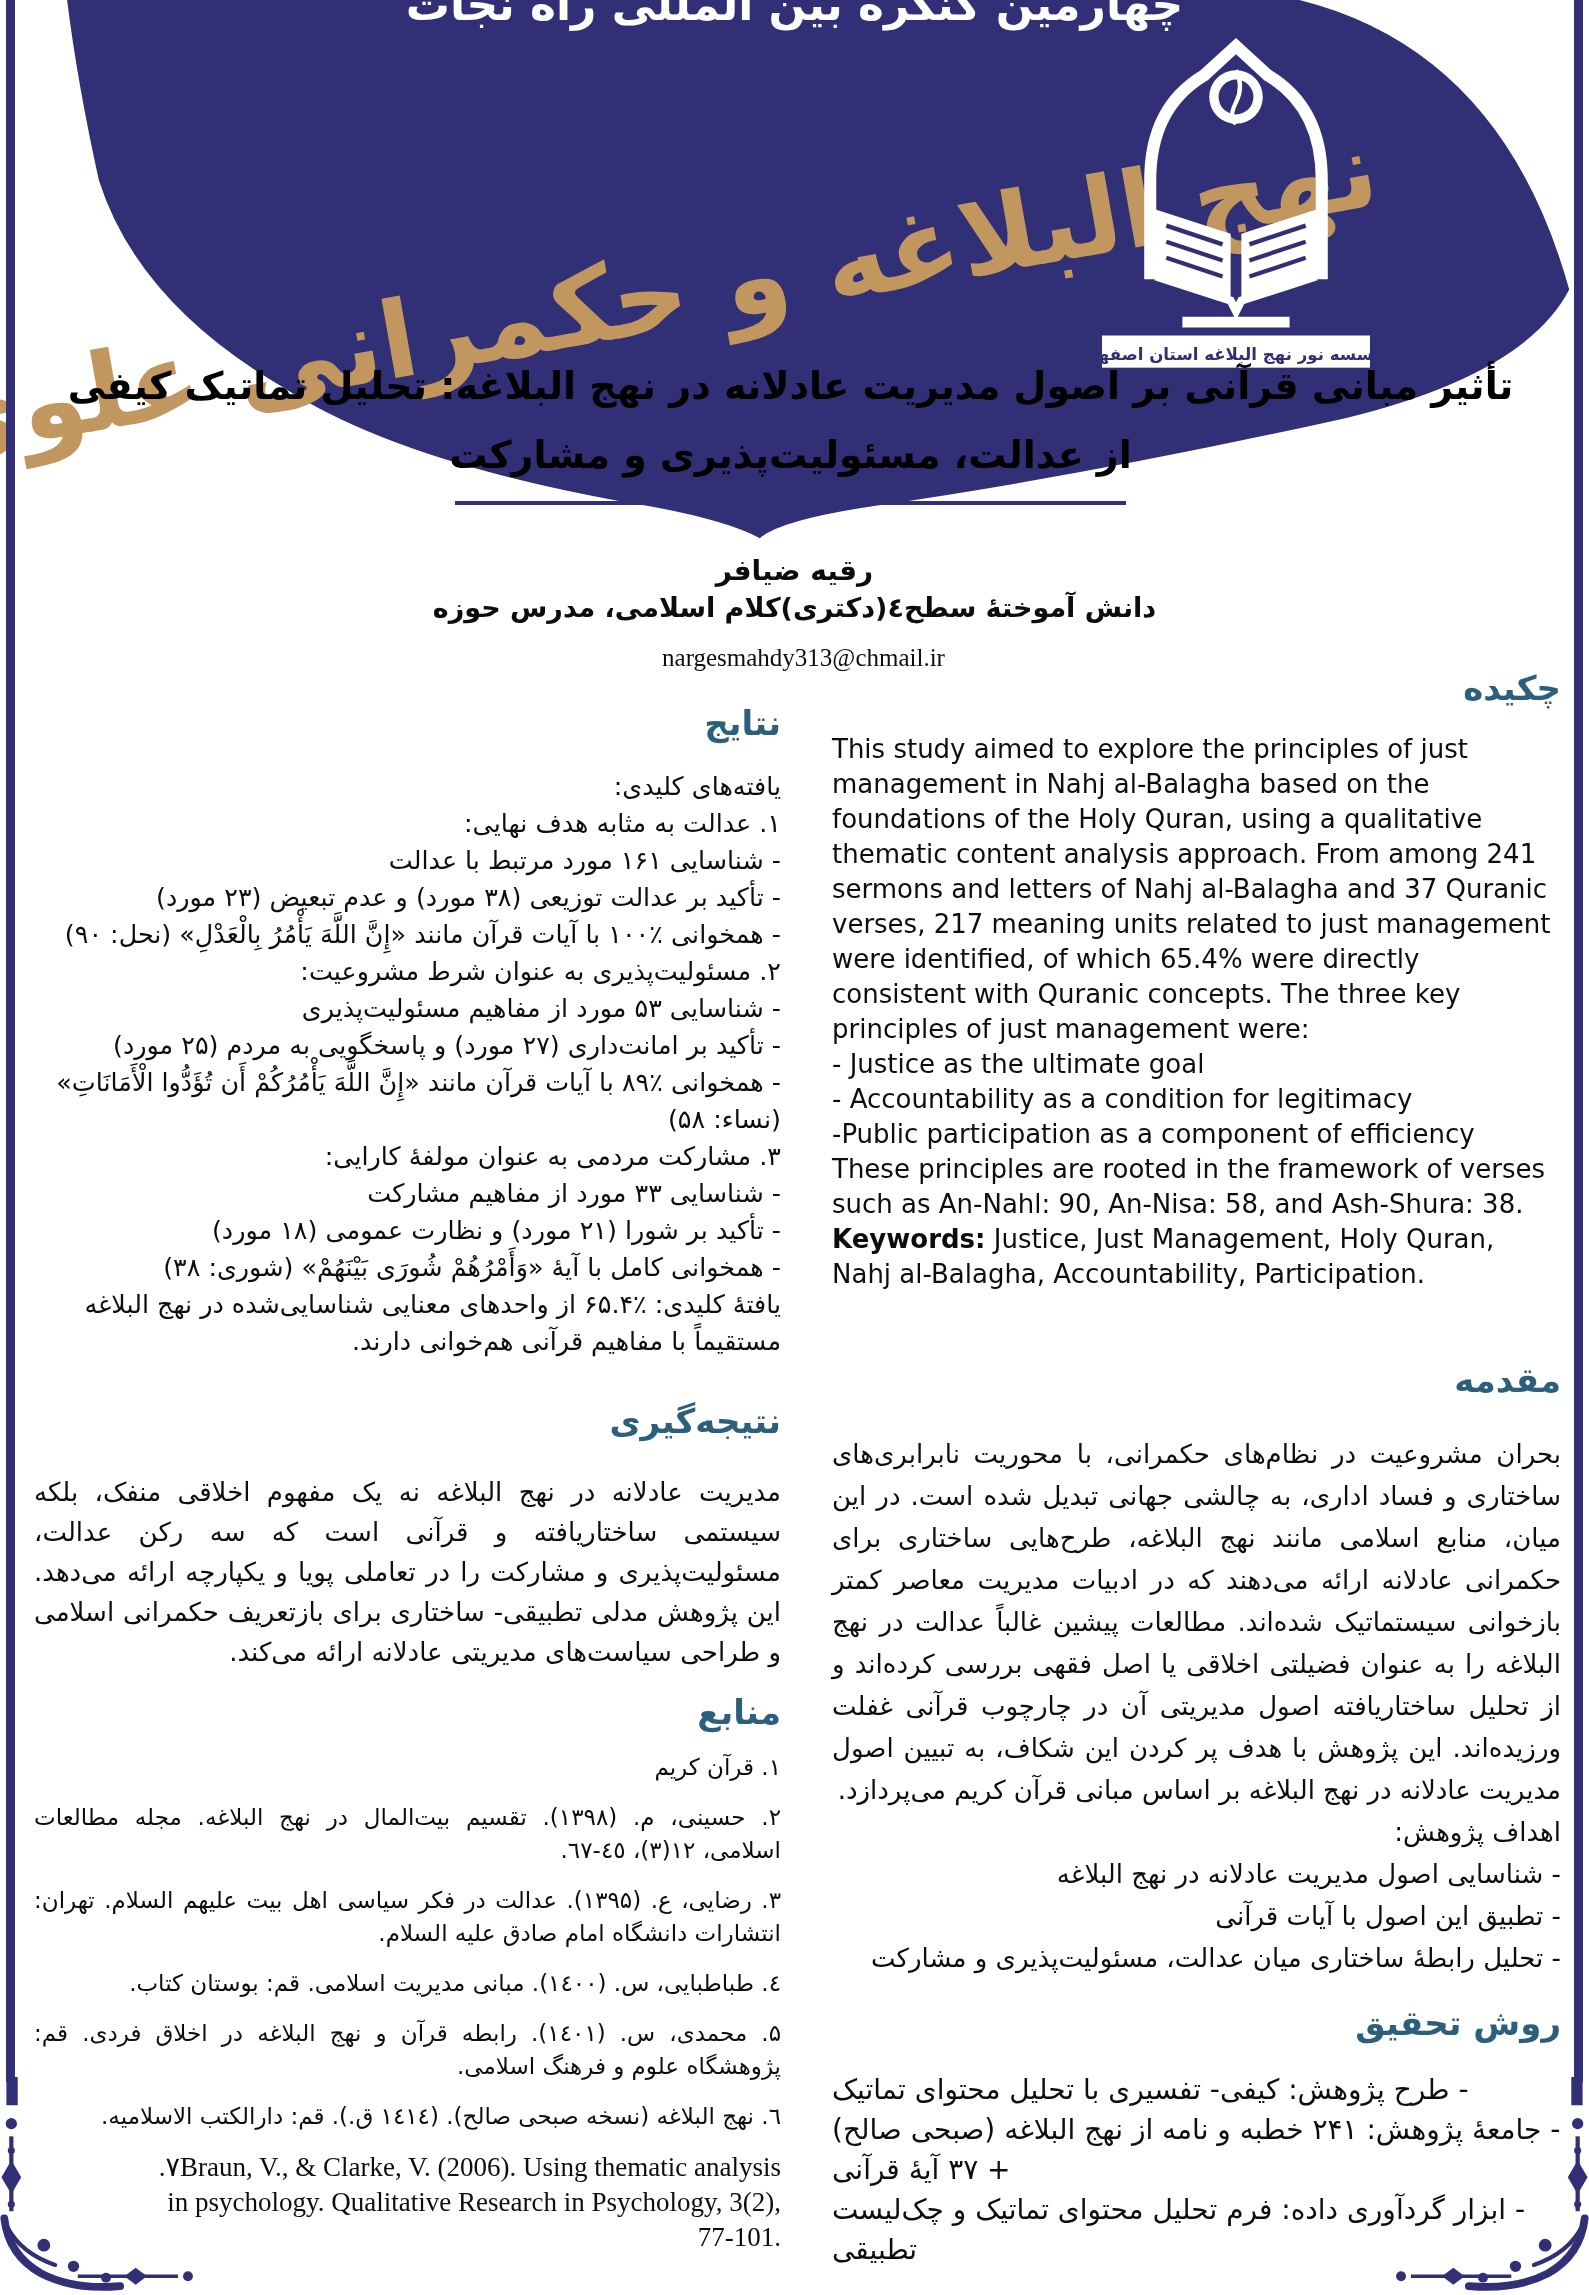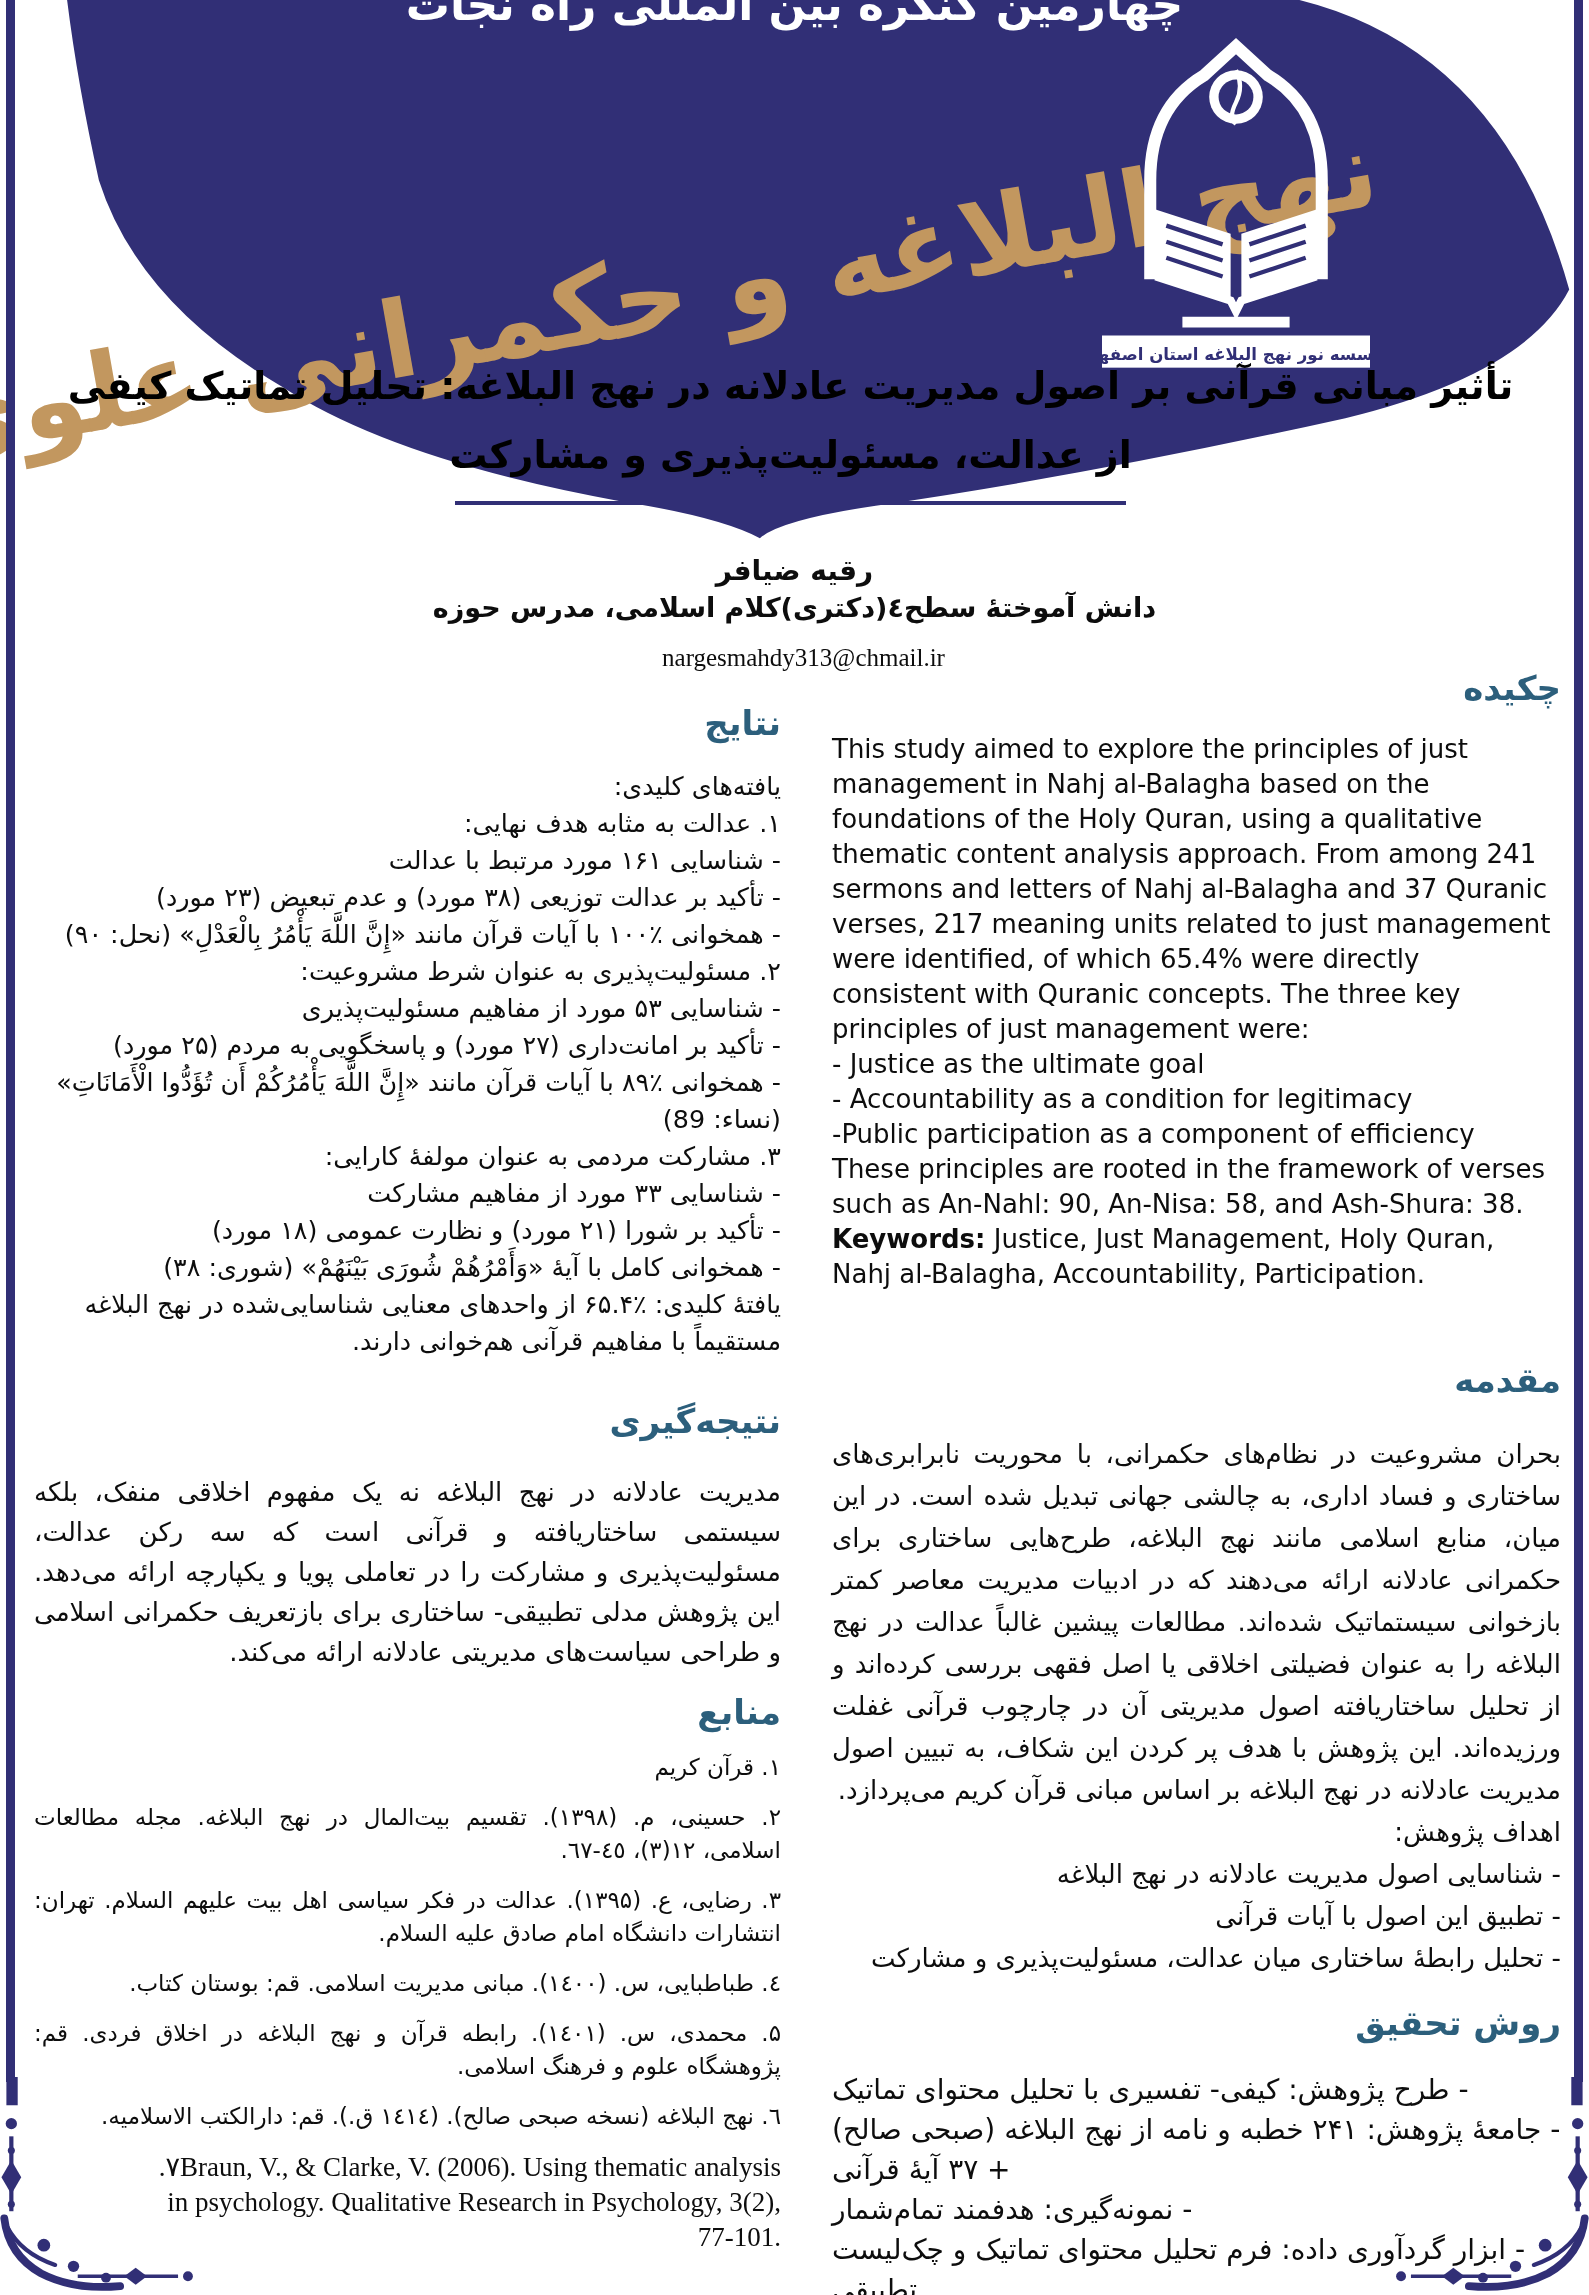--- a/index.html
+++ b/index.html
@@ -141,21 +141,21 @@
     <div class="section-heading">نتایج</div>
     <div class="results-list">
         <div class="li">یافته‌های کلیدی:</div>
         <div class="li">۱. عدالت به مثابه هدف نهایی:</div>
         <div class="li">- شناسایی ۱۶۱ مورد مرتبط با عدالت</div>
         <div class="li">- تأکید بر عدالت توزیعی (۳۸ مورد) و عدم تبعیض (۲۳ مورد)</div>
         <div class="li">- همخوانی ٪۱۰۰ با آیات قرآن مانند «إِنَّ اللَّهَ يَأْمُرُ بِالْعَدْلِ» (نحل: ۹۰)</div>
         <div class="li">۲. مسئولیت‌پذیری به عنوان شرط مشروعیت:</div>
         <div class="li">- شناسایی ۵۳ مورد از مفاهیم مسئولیت‌پذیری</div>
         <div class="li">- تأکید بر امانت‌داری (۲۷ مورد) و پاسخگویی به مردم (۲۵ مورد)</div>
-        <div class="li">- همخوانی ٪۸۹ با آیات قرآن مانند «إِنَّ اللَّهَ يَأْمُرُكُمْ أَن تُؤَدُّوا الْأَمَانَاتِ» (نساء: 89)</div>
+        <div class="li">- همخوانی ٪۸۹ با آیات قرآن مانند «إِنَّ اللَّهَ يَأْمُرُكُمْ أَن تُؤَدُّوا الْأَمَانَاتِ» (نساء: ۵۸)</div>
         <div class="li">۳. مشارکت مردمی به عنوان مولفهٔ کارایی:</div>
         <div class="li">- شناسایی ۳۳ مورد از مفاهیم مشارکت</div>
         <div class="li">- تأکید بر شورا (۲۱ مورد) و نظارت عمومی (۱۸ مورد)</div>
         <div class="li">- همخوانی کامل با آیهٔ «وَأَمْرُهُمْ شُورَى بَيْنَهُمْ» (شوری: ۳۸)</div>
         <div class="li">یافتهٔ کلیدی: ٪۶۵.۴ از واحدهای معنایی شناسایی‌شده در نهج البلاغه مستقیماً با مفاهیم قرآنی هم‌خوانی دارند.</div>
       </div>
 
     <div class="section-heading conclusion-heading">نتیجه‌گیری</div>
     <div class="conclusion-body">مدیریت عادلانه در نهج البلاغه نه یک مفهوم اخلاقی منفک، بلکه سیستمی ساختاریافته و قرآنی است که سه رکن عدالت، مسئولیت‌پذیری و مشارکت را در تعاملی پویا و یکپارچه ارائه می‌دهد. این پژوهش مدلی تطبیقی- ساختاری برای بازتعریف حکمرانی اسلامی و طراحی سیاست‌های مدیریتی عادلانه ارائه می‌کند.</div>
 
@@ -190,21 +190,20 @@
     <div class="goals-list">
         <div class="li">- شناسایی اصول مدیریت عادلانه در نهج البلاغه</div>
         <div class="li">- تطبیق این اصول با آیات قرآنی</div>
         <div class="li">- تحلیل رابطهٔ ساختاری میان عدالت، مسئولیت‌پذیری و مشارکت</div>
       </div>
 
     <div class="section-heading method-heading">روش تحقیق</div>
     <div class="method-list">
         <div class="li">- طرح پژوهش: کیفی- تفسیری با تحلیل محتوای تماتیک</div>
         <div class="li">- جامعهٔ پژوهش: ۲۴۱ خطبه و نامه از نهج البلاغه (صبحی صالح) + ۳۷ آیهٔ قرآنی</div>
-        <div class="li">- نمونه‌گیری: هدفمند تمام‌شمار</div>
         <div class="li">- ابزار گردآوری داده: فرم تحلیل محتوای تماتیک و چک‌لیست تطبیقی</div>
       </div>
   </div>
 
   <svg class="corner-svg bl" width="212" height="219" viewBox="0 0 300 310" aria-hidden="true">
     <g fill="#312F76" stroke="#312F76">
       <rect x="9" y="0" width="16" height="40" stroke="none"></rect>
       <circle cx="16" cy="66" r="8" stroke="none"></circle>
       <line x1="16" y1="84" x2="16" y2="190" stroke-width="6"></line>
       <polygon points="16,118 30,142 16,166 2,142" stroke="none"></polygon>

